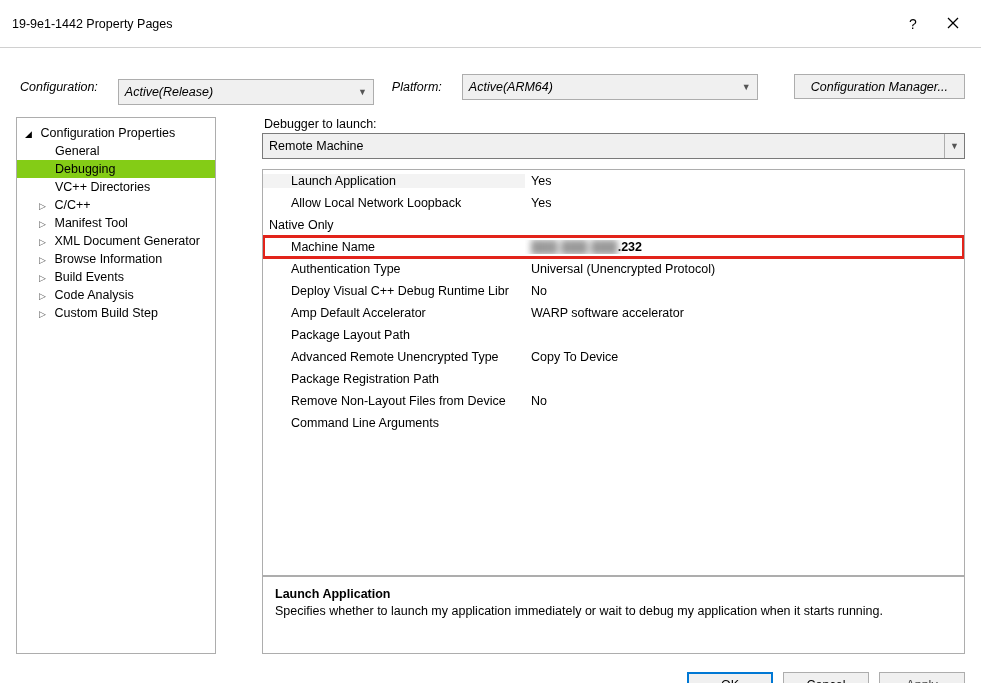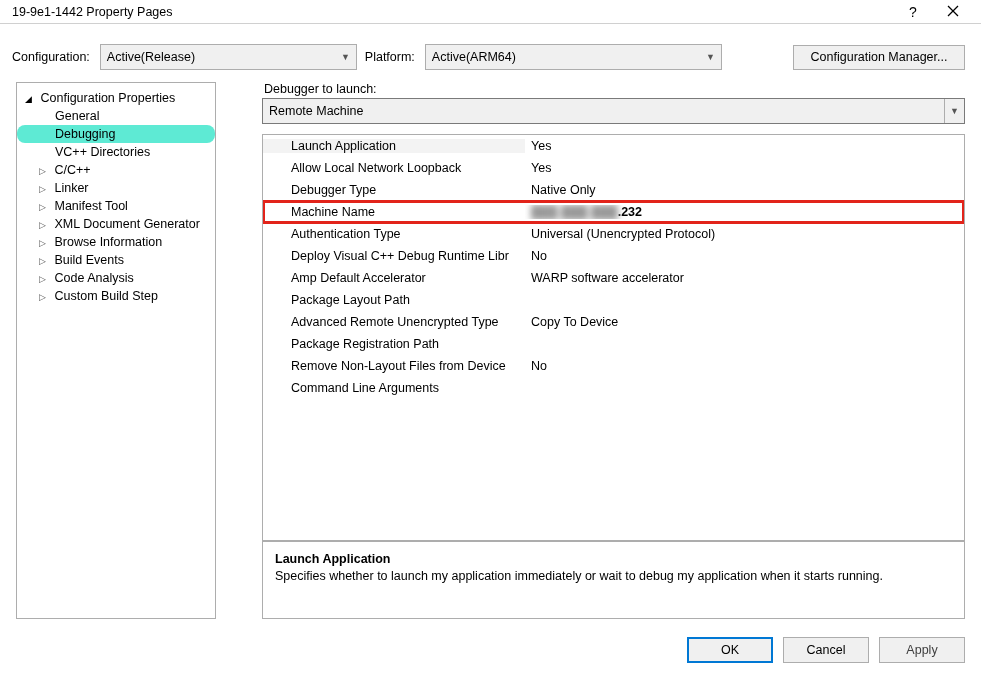--- a/index.html
+++ b/index.html
@@ -1,33 +1,33 @@
 <!DOCTYPE html>
 <html><head>
 <meta charset="utf-8">
 <style>
   * { box-sizing: border-box; margin: 0; padding: 0; }
   body { font-family: "Segoe UI", Tahoma, sans-serif; font-size: 12.5px; color: #000; background: #fff; width: 981px; height: 683px; overflow: hidden; }
-  .titlebar { height: 24px; display: flex; align-items: center; padding: 0 8px; border-bottom: 1px solid #d0d0d0; }
+  .titlebar { height: 48px; display: flex; align-items: center; padding: 0 8px; border-bottom: 1px solid #d0d0d0; }
   .titlebar .title { flex: 1; padding-left: 4px; }
   .titlebar .btn { width: 40px; text-align: center; font-size: 14px; cursor: pointer; }
-  .toprow { display: flex; align-items: center; padding: 20px 16px 12px 12px; gap: 8px; }
+  .toprow { display: flex; align-items: center; padding: 20px 16px 12px 20px; gap: 18px; font-style: italic; }
   .toprow label { margin-right: 2px; }
   .combo { border: 1px solid #adadad; height: 26px; display: flex; align-items: center; padding: 0 6px; background: #f0f0f0; position: relative; }
   .combo .caret { position: absolute; right: 6px; font-size: 9px; color: #555; }
-  #config-combo { width: 257px; }
+  #config-combo { width: 257px; margin-top: 11px; }
   #platform-combo { width: 297px; }
   .cfgmgr { width: 172px; height: 25px; border: 1px solid #adadad; background: #f0f0f0; display: flex; align-items: center; justify-content: center; cursor: pointer; }
   .body { display: flex; padding: 0 16px 8px 16px; gap: 14px; height: 545px; }
   .tree { width: 200px; border: 1px solid #adadad; padding: 6px 0; overflow: auto; }
   .tree-item { padding: 2px 0 2px 22px; cursor: pointer; white-space: nowrap; }
   .tree-root { padding-left: 8px; font-weight: normal; }
   .tree-root .tw { display: inline-block; width: 12px; font-size: 9px; }
   .tree-child { padding-left: 38px; }
-  .tree-item.selected { background: #5eead4; border-radius: 8px; }
+  .tree-item.selected { background: #84cc16; }
   .tree .tw2 { display: inline-block; width: 12px; font-size: 9px; color: #555; }
   .tree-exp { padding-left: 22px; }
   .main { flex: 1; display: flex; flex-direction: column; gap: 0; padding-left: 32px; }
   .launchlabel { padding: 0 0 2px 2px; }
   .launchcombo { border: 1px solid #7a7a7a; height: 26px; display: flex; align-items: center; padding: 0 6px; background: #f0f0f0; position: relative; margin-bottom: 10px; text-align: right; }
   .launchcombo .caret-box { position: absolute; right: 0; top: 0; bottom: 0; width: 20px; border-left: 1px solid #adadad; display:flex; align-items:center; justify-content:center; font-size:9px; color:#555;}
   .grid { border: 1px solid #adadad; flex: 1; overflow: auto; }
   .gridrow { display: flex; min-height: 22px; align-items: center; }
   .gridrow .label { width: 262px; padding-left: 28px; overflow: hidden; white-space: nowrap; }
   .gridrow .value { flex: 1; padding-left: 6px; overflow: hidden; white-space: nowrap; }
@@ -74,21 +74,20 @@
   </div>
 </div>
 
 <div class="body">
   <div class="tree" id="tree">
       <div class="tree-item tree-root"><span class="tw">◢</span> Configuration Properties</div>
       <div class="tree-item tree-child">General</div>
       <div class="tree-item tree-child selected">Debugging</div>
       <div class="tree-item tree-child">VC++ Directories</div>
       <div class="tree-item tree-exp"><span class="tw2">▷</span> C/C++</div>
-      <div class="tree-item tree-exp"><span class="tw2">▷</span> Linker</div>
       <div class="tree-item tree-exp"><span class="tw2">▷</span> Manifest Tool</div>
       <div class="tree-item tree-exp"><span class="tw2">▷</span> XML Document Generator</div>
       <div class="tree-item tree-exp"><span class="tw2">▷</span> Browse Information</div>
       <div class="tree-item tree-exp"><span class="tw2">▷</span> Build Events</div>
       <div class="tree-item tree-exp"><span class="tw2">▷</span> Code Analysis</div>
       <div class="tree-item tree-exp"><span class="tw2">▷</span> Custom Build Step</div>
     </div>
   <div class="main">
     <div class="launchlabel">Debugger to launch:</div>
     <div class="launchcombo">
@@ -98,21 +97,20 @@
     <div class="grid" id="grid">
         <div class="gridrow first">
           <div class="label">Launch Application</div>
           <div class="value">Yes</div>
         </div>
         <div class="gridrow">
           <div class="label">Allow Local Network Loopback</div>
           <div class="value">Yes</div>
         </div>
         <div class="gridrow">
-          <div class="label">Debugger Type</div>
           <div class="value">Native Only</div>
         </div>
         <div class="gridrow hl">
           <div class="label">Machine Name</div>
           <div class="value"><span class="obf">███.███.███</span><span class="bold">.232</span></div>
         </div>
         <div class="gridrow">
           <div class="label">Authentication Type</div>
           <div class="value">Universal (Unencrypted Protocol)</div>
         </div>

